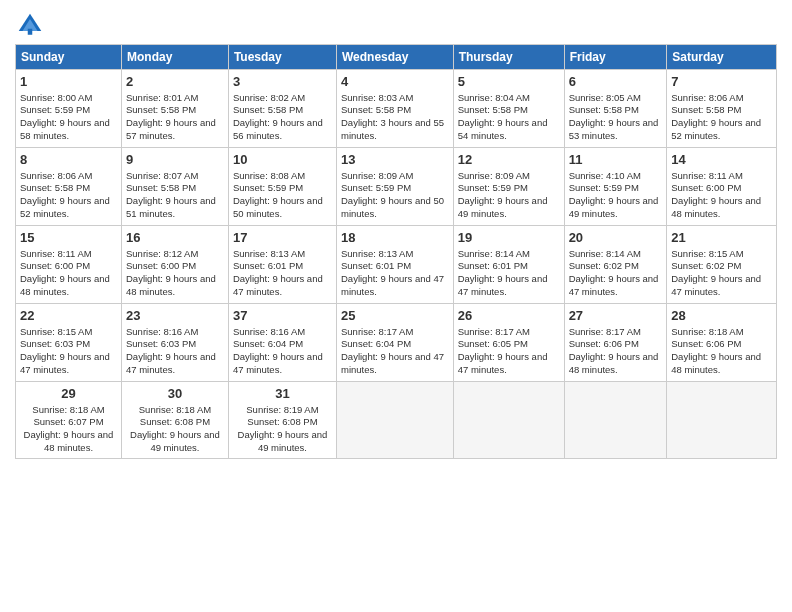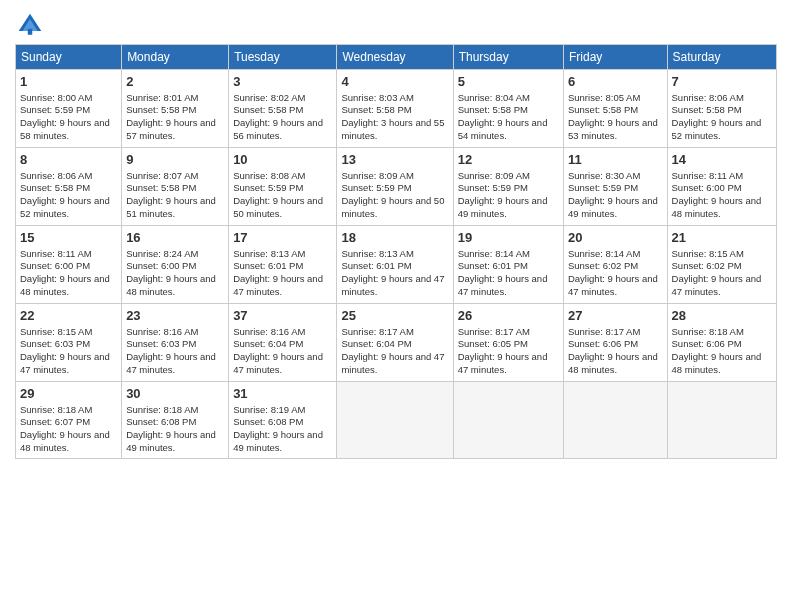--- a/index.html
+++ b/index.html
@@ -54,21 +54,21 @@
       width: 100%;
       border-collapse: collapse;
       font-size: 10px;
     }
     .calendar-table th {
       background-color: #2a6db5;
       color: white;
       text-align: left;
       padding: 5px 5px;
       font-size: 12px;
-      font-weight: normal;
+      font-weight: bold;
       border: 1px solid #ccc;
     }
     .calendar-table td {
       border: 1px solid #ccc;
       vertical-align: top;
       padding: 3px 4px;
       height: 78px;
       background: #fff;
       color: #333;
       font-size: 9.5px;
@@ -78,20 +78,21 @@
       background: #f5f5f5;
     }
     .day-num {
       font-size: 13px;
       font-weight: bold;
       display: block;
       margin-bottom: 1px;
     }
     .last-row td {
       height: 60px;
+      text-align: center;
     }
   </style>
 </head>
 <body>
 
 <div class="container">
   <div class="header-row">
     <div class="logo">
       <svg class="logo-icon" viewBox="0 0 40 40">
         <polygon points="20,5 35,28 5,28" fill="#1a6bbd"></polygon>
@@ -130,26 +131,26 @@
           <td><span class="day-num">5</span><span>Sunrise: 8:04 AM</span><br><span>Sunset: 5:58 PM</span><br><span>Daylight: 9 hours and 54 minutes.</span></td>
           <td><span class="day-num">6</span><span>Sunrise: 8:05 AM</span><br><span>Sunset: 5:58 PM</span><br><span>Daylight: 9 hours and 53 minutes.</span></td>
           <td><span class="day-num">7</span><span>Sunrise: 8:06 AM</span><br><span>Sunset: 5:58 PM</span><br><span>Daylight: 9 hours and 52 minutes.</span></td>
         </tr>
         <tr>
           <td><span class="day-num">8</span><span>Sunrise: 8:06 AM</span><br><span>Sunset: 5:58 PM</span><br><span>Daylight: 9 hours and 52 minutes.</span></td>
           <td><span class="day-num">9</span><span>Sunrise: 8:07 AM</span><br><span>Sunset: 5:58 PM</span><br><span>Daylight: 9 hours and 51 minutes.</span></td>
           <td><span class="day-num">10</span><span>Sunrise: 8:08 AM</span><br><span>Sunset: 5:59 PM</span><br><span>Daylight: 9 hours and 50 minutes.</span></td>
           <td><span class="day-num">13</span><span>Sunrise: 8:09 AM</span><br><span>Sunset: 5:59 PM</span><br><span>Daylight: 9 hours and 50 minutes.</span></td>
           <td><span class="day-num">12</span><span>Sunrise: 8:09 AM</span><br><span>Sunset: 5:59 PM</span><br><span>Daylight: 9 hours and 49 minutes.</span></td>
-          <td><span class="day-num">11</span><span>Sunrise: 8:30 AM</span><br><span>Sunset: 5:59 PM</span><br><span>Daylight: 9 hours and 49 minutes.</span></td>
+          <td><span class="day-num">11</span><span>Sunrise: 4:10 AM</span><br><span>Sunset: 5:59 PM</span><br><span>Daylight: 9 hours and 49 minutes.</span></td>
           <td><span class="day-num">14</span><span>Sunrise: 8:11 AM</span><br><span>Sunset: 6:00 PM</span><br><span>Daylight: 9 hours and 48 minutes.</span></td>
         </tr>
         <tr>
           <td><span class="day-num">15</span><span>Sunrise: 8:11 AM</span><br><span>Sunset: 6:00 PM</span><br><span>Daylight: 9 hours and 48 minutes.</span></td>
-          <td><span class="day-num">16</span><span>Sunrise: 8:24 AM</span><br><span>Sunset: 6:00 PM</span><br><span>Daylight: 9 hours and 48 minutes.</span></td>
+          <td><span class="day-num">16</span><span>Sunrise: 8:12 AM</span><br><span>Sunset: 6:00 PM</span><br><span>Daylight: 9 hours and 48 minutes.</span></td>
           <td><span class="day-num">17</span><span>Sunrise: 8:13 AM</span><br><span>Sunset: 6:01 PM</span><br><span>Daylight: 9 hours and 47 minutes.</span></td>
           <td><span class="day-num">18</span><span>Sunrise: 8:13 AM</span><br><span>Sunset: 6:01 PM</span><br><span>Daylight: 9 hours and 47 minutes.</span></td>
           <td><span class="day-num">19</span><span>Sunrise: 8:14 AM</span><br><span>Sunset: 6:01 PM</span><br><span>Daylight: 9 hours and 47 minutes.</span></td>
           <td><span class="day-num">20</span><span>Sunrise: 8:14 AM</span><br><span>Sunset: 6:02 PM</span><br><span>Daylight: 9 hours and 47 minutes.</span></td>
           <td><span class="day-num">21</span><span>Sunrise: 8:15 AM</span><br><span>Sunset: 6:02 PM</span><br><span>Daylight: 9 hours and 47 minutes.</span></td>
         </tr>
         <tr>
           <td><span class="day-num">22</span><span>Sunrise: 8:15 AM</span><br><span>Sunset: 6:03 PM</span><br><span>Daylight: 9 hours and 47 minutes.</span></td>
           <td><span class="day-num">23</span><span>Sunrise: 8:16 AM</span><br><span>Sunset: 6:03 PM</span><br><span>Daylight: 9 hours and 47 minutes.</span></td>
           <td><span class="day-num">37</span><span>Sunrise: 8:16 AM</span><br><span>Sunset: 6:04 PM</span><br><span>Daylight: 9 hours and 47 minutes.</span></td>

